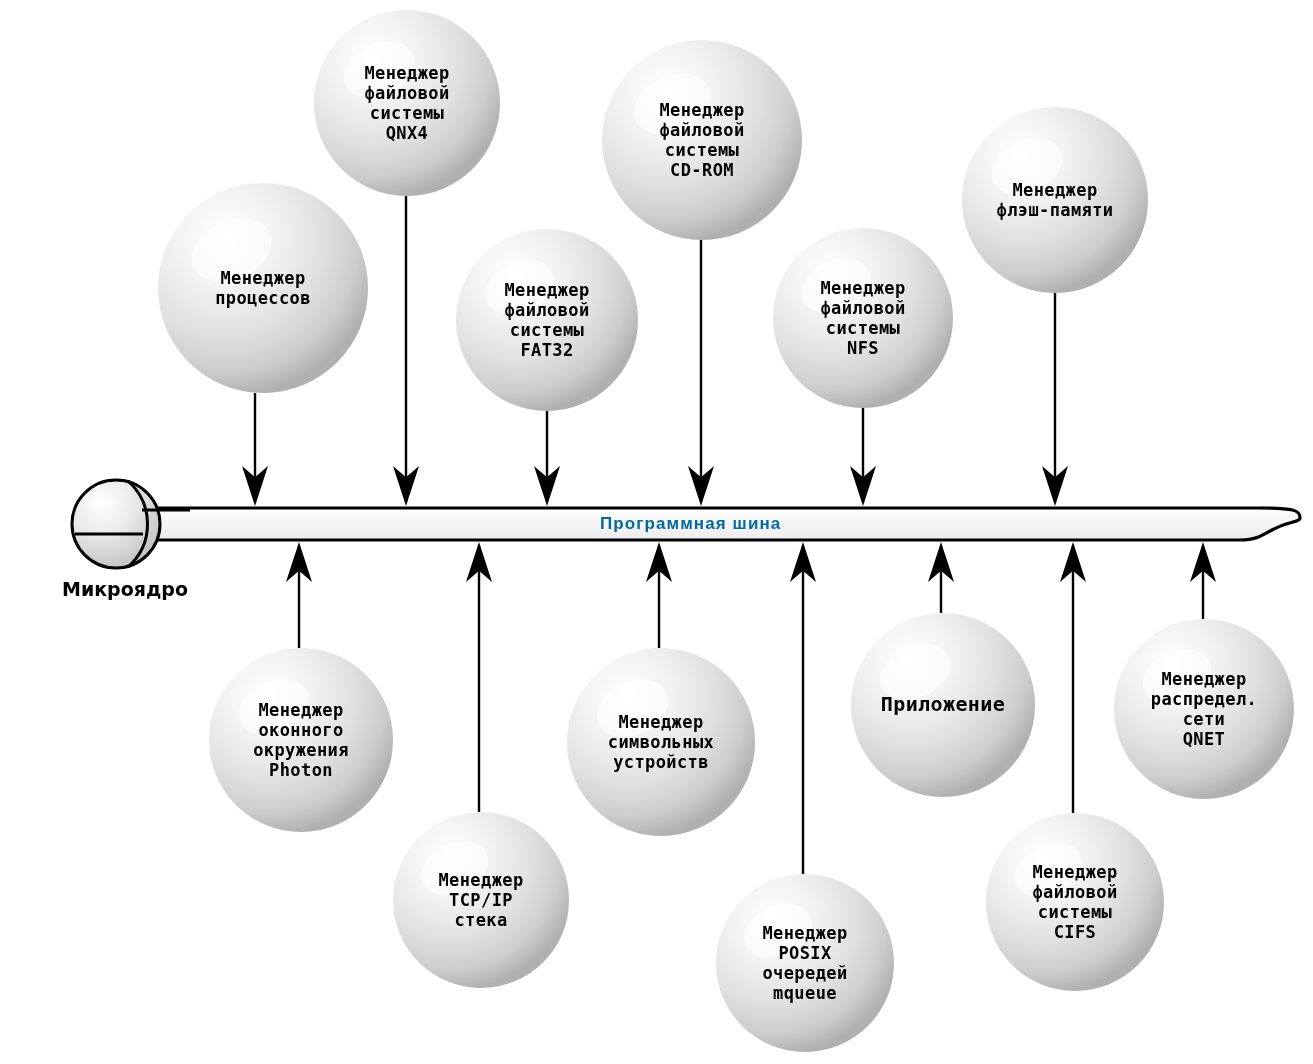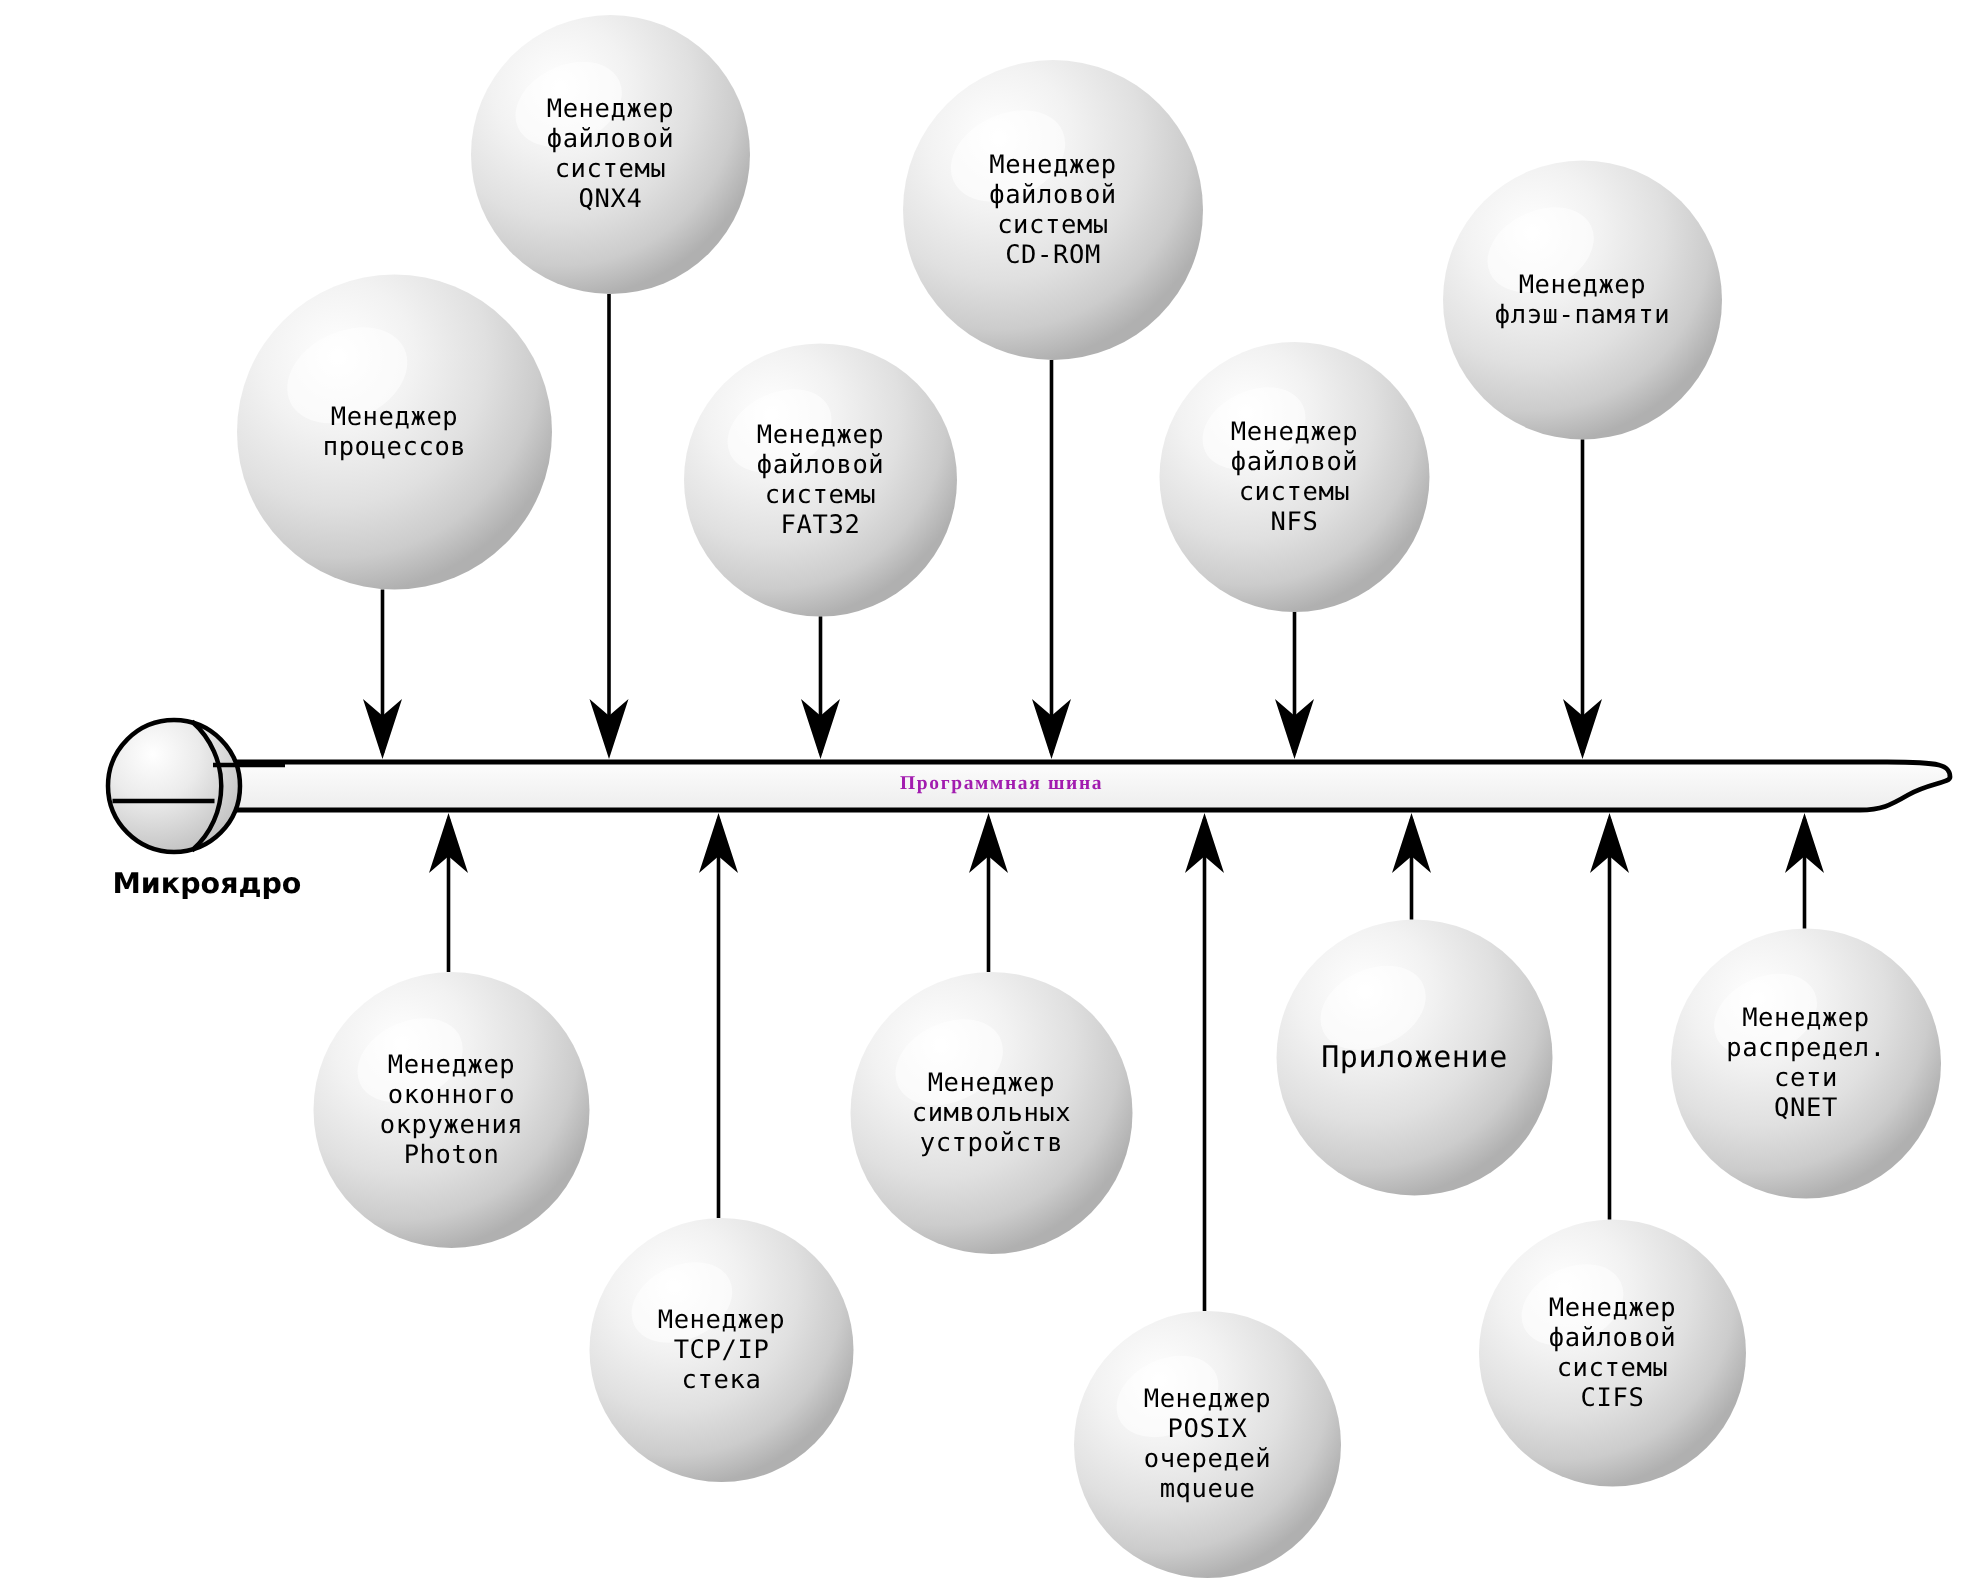--- a/index.html
+++ b/index.html
@@ -2,29 +2,29 @@
 <html><head>
 <meta charset="utf-8">
 <style>
   html,body{margin:0;padding:0;background:#ffffff;}
   body{width:1313px;height:1064px;position:relative;overflow:hidden;
        font-family:"DejaVu Sans",sans-serif;}
   #stage{position:absolute;left:0;top:0;width:1313px;height:1064px;}
   svg.layer{position:absolute;left:0;top:0;width:1313px;height:1064px;}
   .node{position:absolute;display:flex;align-items:center;justify-content:center;
         border-radius:50%;text-align:center;box-sizing:border-box;}
-  .node .lbl{position:relative;z-index:3;color:#000;font-weight:normal;
+  .node .lbl{position:relative;z-index:3;color:#000;font-weight:bold;
              line-height:1.18;letter-spacing:0.4px;white-space:pre-line;
              font-family:"DejaVu Sans Mono","Liberation Mono",monospace;
              font-size:17px;}
-  .bus-label{position:absolute;z-index:6;color:#a21caf;font-weight:bold;font-size:13px;
+  .bus-label{position:absolute;z-index:6;color:#0369a1;font-weight:bold;font-size:17px;
              letter-spacing:1.1px;white-space:nowrap;
-             font-family:Liberation Serif, serif;}
+             font-family:Liberation Sans, sans-serif;}
   .kernel-label{position:absolute;z-index:6;color:#000;font-weight:bold;font-size:19px;
-                white-space:nowrap;font-family:"DejaVu Sans","Liberation Sans",sans-serif;margin-left:13px;}
+                white-space:nowrap;font-family:"DejaVu Sans","Liberation Sans",sans-serif;}
 </style>
 </head>
 <body>
 
 <div id="stage">
 
   <svg class="layer" id="svg-back" viewBox="0 0 1313 1064" xmlns="http://www.w3.org/2000/svg">
     <defs>
       <radialGradient id="sphereGrad" cx="32%" cy="26%" r="76%">
         <stop offset="0%" stop-color="#ffffff"></stop>

